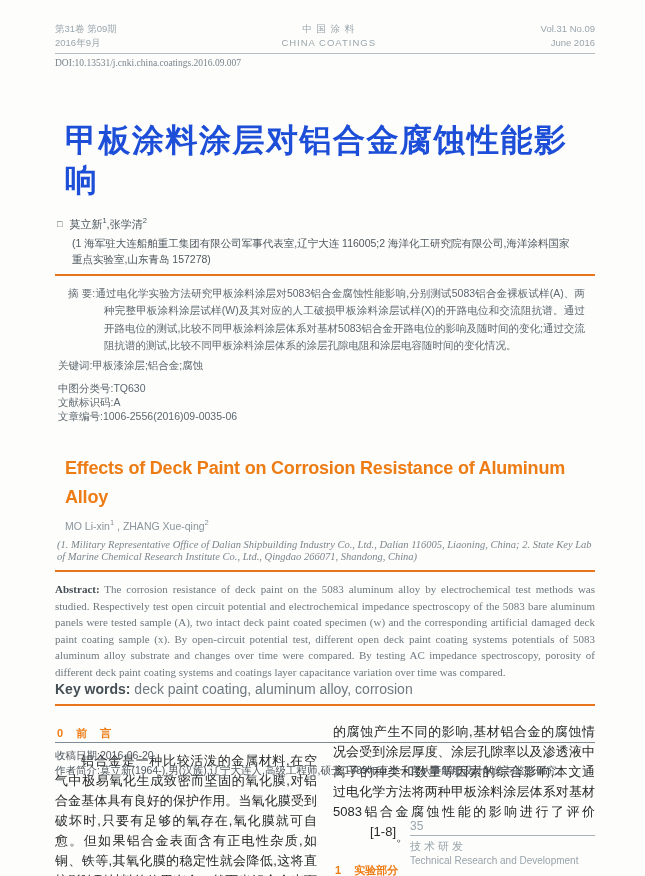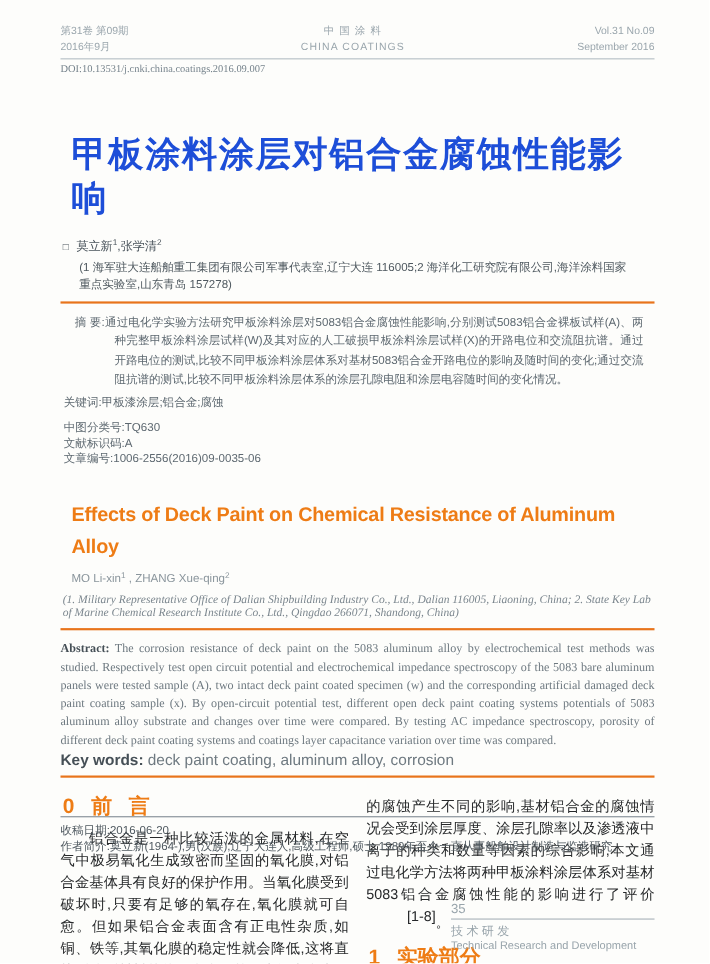--- a/index.html
+++ b/index.html
@@ -46,21 +46,21 @@
     font-style:italic;font-size:10.5px;line-height:12px;color:#7b868e;}
   
   .abs-en{margin-top:9px;font-family:"Liberation Serif","DejaVu Serif",serif;
     font-size:11px;line-height:16.5px;color:#6e7980;text-align:justify;}
   .abs-en .lab,.kw-en .lab{font-weight:bold;color:#454f56;}
   .kw-en{margin-top:1px;font-family:Liberation Sans, sans-serif;
     font-size:14px;color:#6e7980;}
   
   .columns{display:flex;gap:16px;margin-top:16px;}
   .col{width:262px;font-size:13px;line-height:20px;color:#26282a;text-align:justify;}
-  .h-sec{font-size:19px;font-weight:bold;color:#ee7c15;word-spacing:10px;
+  .h-sec{font-size:11px;font-weight:bold;color:#ee7c15;word-spacing:10px;
     margin:0 0 7px 2px;line-height:22px;}
   .h-sec2{margin-top:12px;}
   .h-sub{font-size:12.5px;font-weight:bold;color:#ee7c15;word-spacing:6px;
     margin:9px 0 5px 2px;line-height:16px;}
   .col p{margin:0;}
   .p-indent{text-indent:2em;}
   .ref-sup{font-size:13px;padding-left:37px;}
   
   .footnote{position:absolute;left:55px;right:50px;top:742px;
     border-top:1px solid #808b93;padding-top:5px;
@@ -81,21 +81,21 @@
     <div class="m-col m-left">
       <div>第31卷 第09期</div>
       <div>2016年9月</div>
     </div>
     <div class="m-col m-center">
       <div>中 国 涂 料</div>
       <div>CHINA COATINGS</div>
     </div>
     <div class="m-col m-right">
       <div>Vol.31 No.09</div>
-      <div>September 2016</div>
+      <div>June 2016</div>
     </div>
   </div>
   <div class="masthead-rule"></div>
   <div class="doi">DOI:10.13531/j.cnki.china.coatings.2016.09.007</div>
 
   <h1 class="title-cn">甲板涂料涂层对铝合金腐蚀性能影响</h1>
 
   <div class="byline-cn">
     <span class="byline-marker">□</span><span>莫立新</span><sup>1</sup><span>,</span><span>张学清</span><sup>2</sup>
   </div>
@@ -108,21 +108,21 @@
   </div>
   <div class="kw-cn">
     <span>关键词:</span><span>甲板漆涂层;铝合金;腐蚀</span>
   </div>
   <div class="meta-row">
     <span><span>中图分类号:</span><span>TQ630</span></span>
     <span><span>文献标识码:</span><span>A</span></span>
     <span><span>文章编号:</span><span>1006-2556(2016)09-0035-06</span></span>
   </div>
 
-  <h2 class="title-en">Effects of Deck Paint on Chemical Resistance of Aluminum Alloy</h2>
+  <h2 class="title-en">Effects of Deck Paint on Corrosion Resistance of Aluminum Alloy</h2>
   <div class="byline-en">
     <span>MO Li-xin</span><sup>1</sup><span> , </span><span>ZHANG Xue-qing</span><sup>2</sup>
   </div>
   <div class="affil-en">(1. Military Representative Office of Dalian Shipbuilding Industry Co., Ltd., Dalian 116005, Liaoning, China; 2. State Key Lab of Marine Chemical Research Institute Co., Ltd., Qingdao 266071, Shandong, China)</div>
 
   <div class="rule-orange"></div>
 
   <div class="abs-en">
     <span class="lab">Abstract:</span>
     <span>The corrosion resistance of deck paint on the 5083 aluminum alloy by electrochemical test methods was studied. Respectively test open circuit potential and electrochemical impedance spectroscopy of the 5083 bare aluminum panels were tested sample (A), two intact deck paint coated specimen (w) and the corresponding artificial damaged deck paint coating sample (x). By open-circuit potential test, different open deck paint coating systems potentials of 5083 aluminum alloy substrate and changes over time were compared. By testing AC impedance spectroscopy, porosity of different deck paint coating systems and coatings layer capacitance variation over time was compared.</span>

